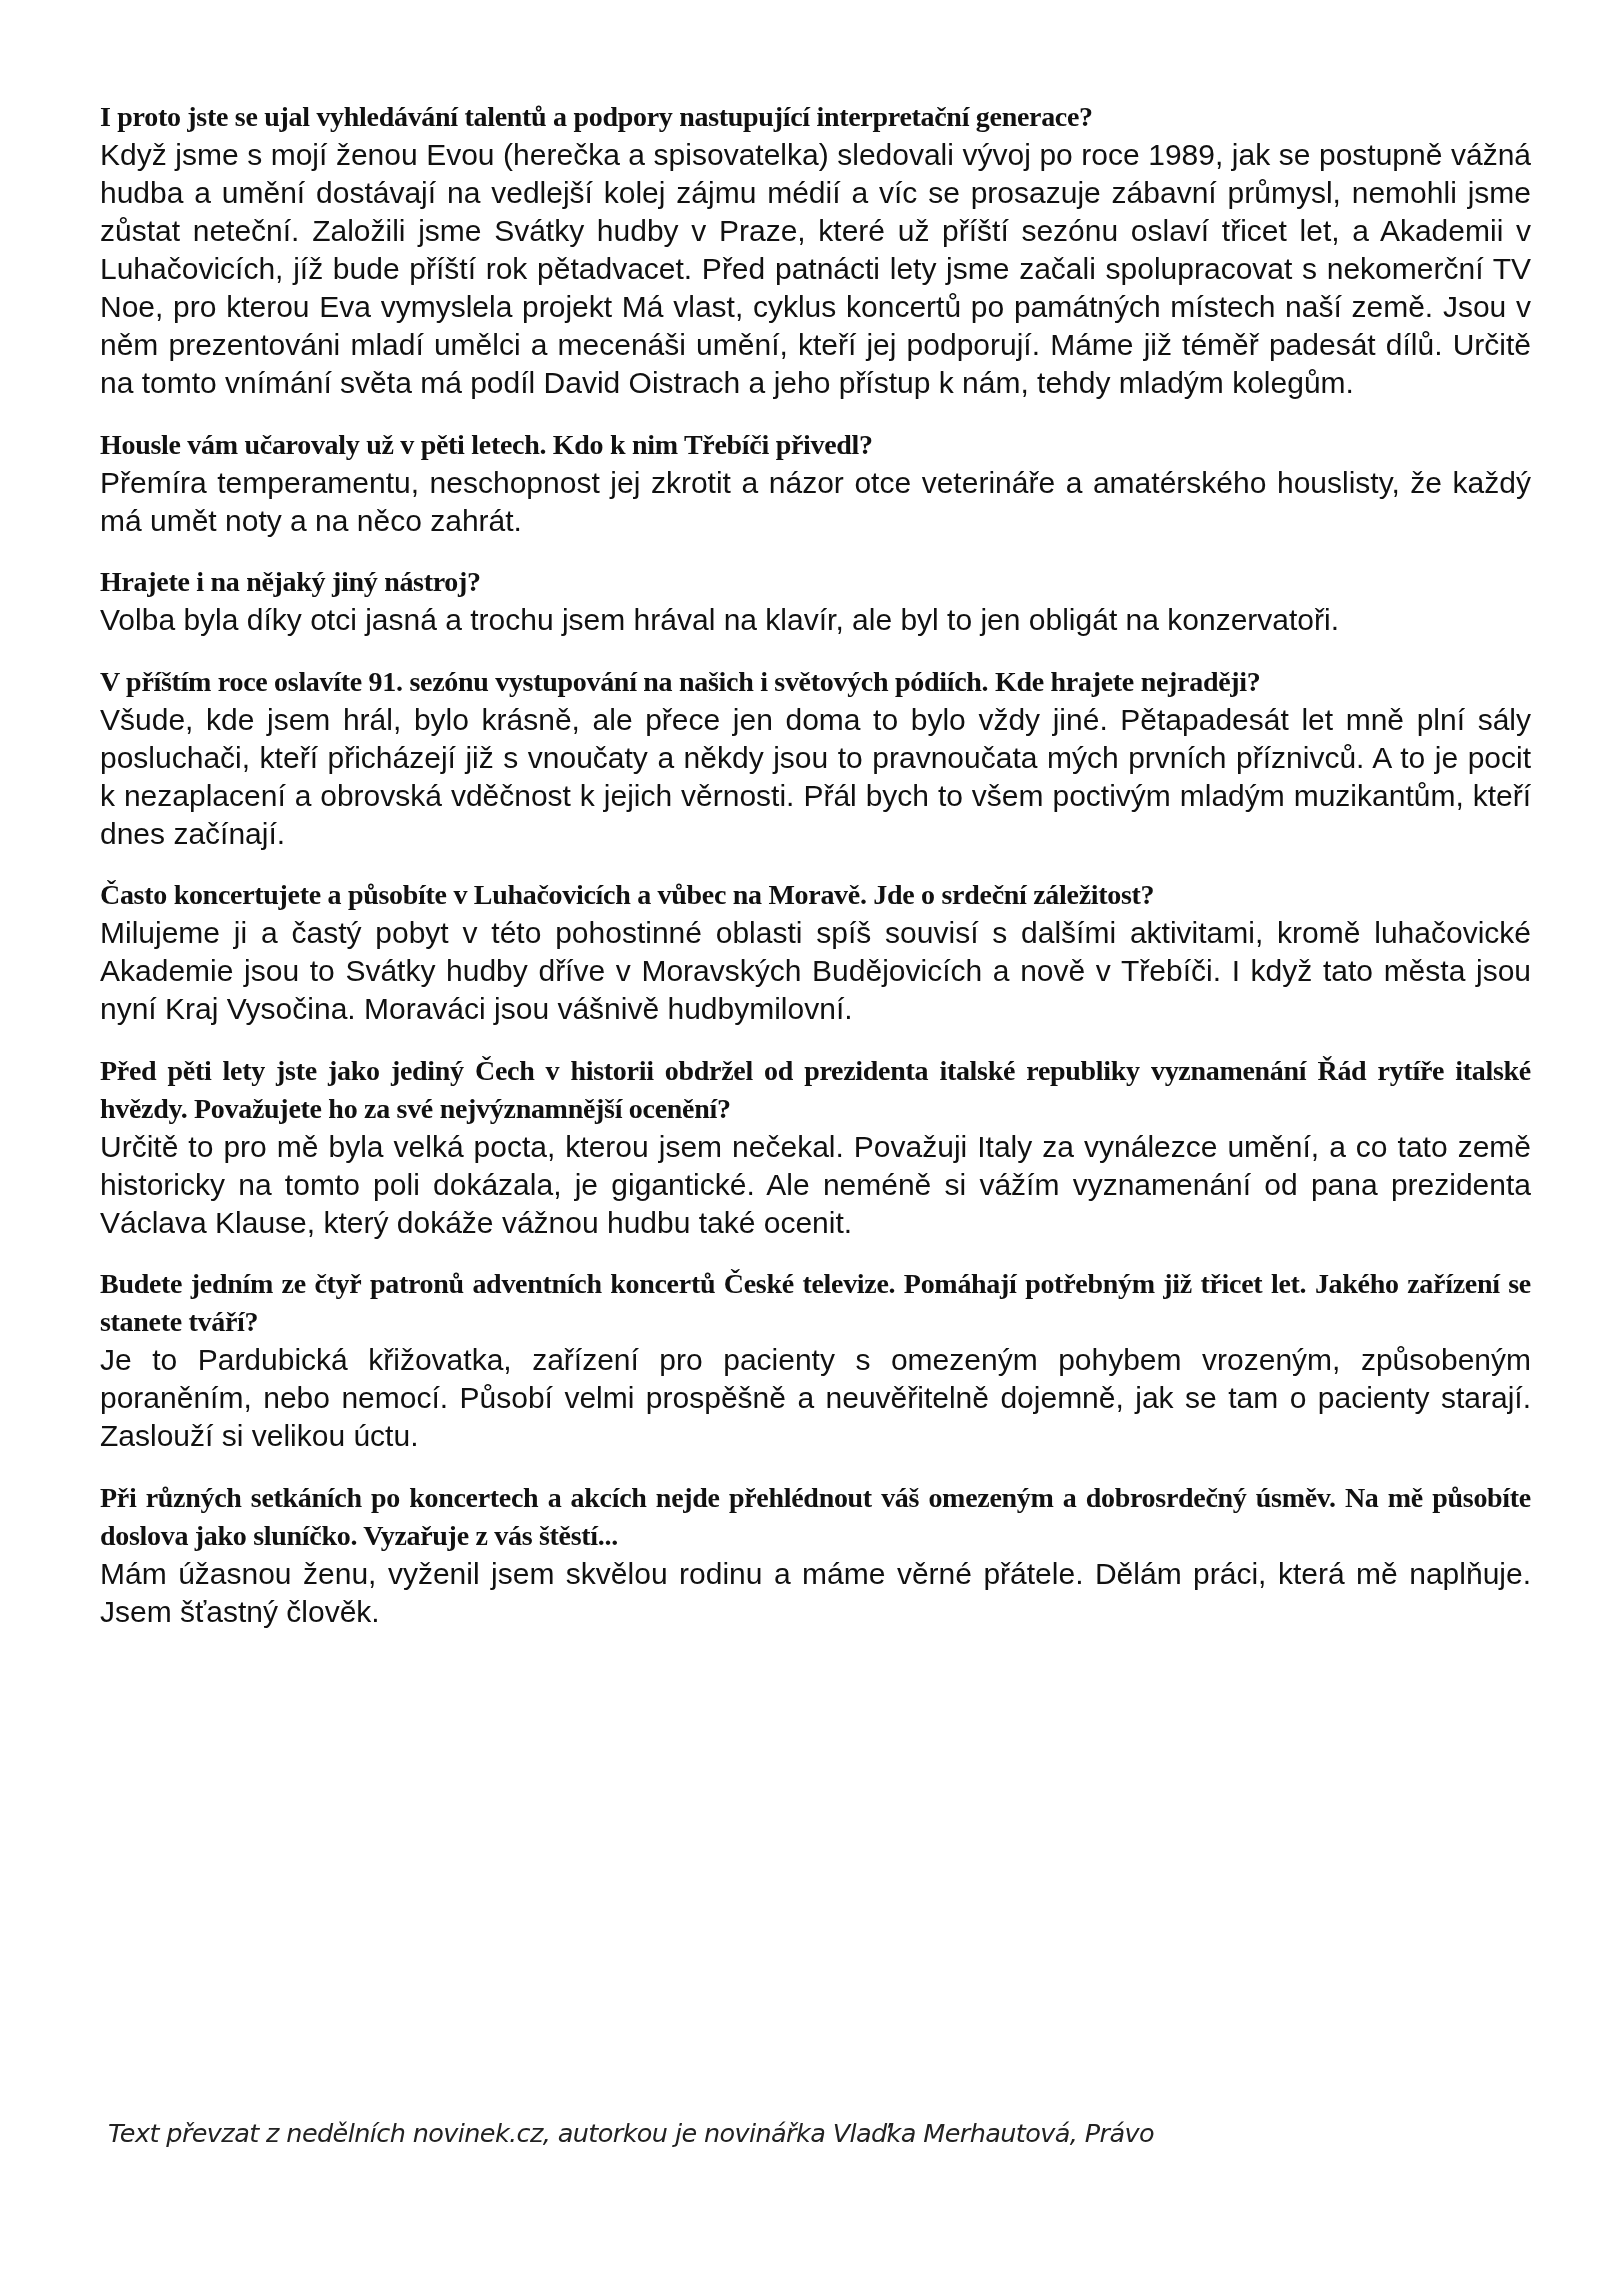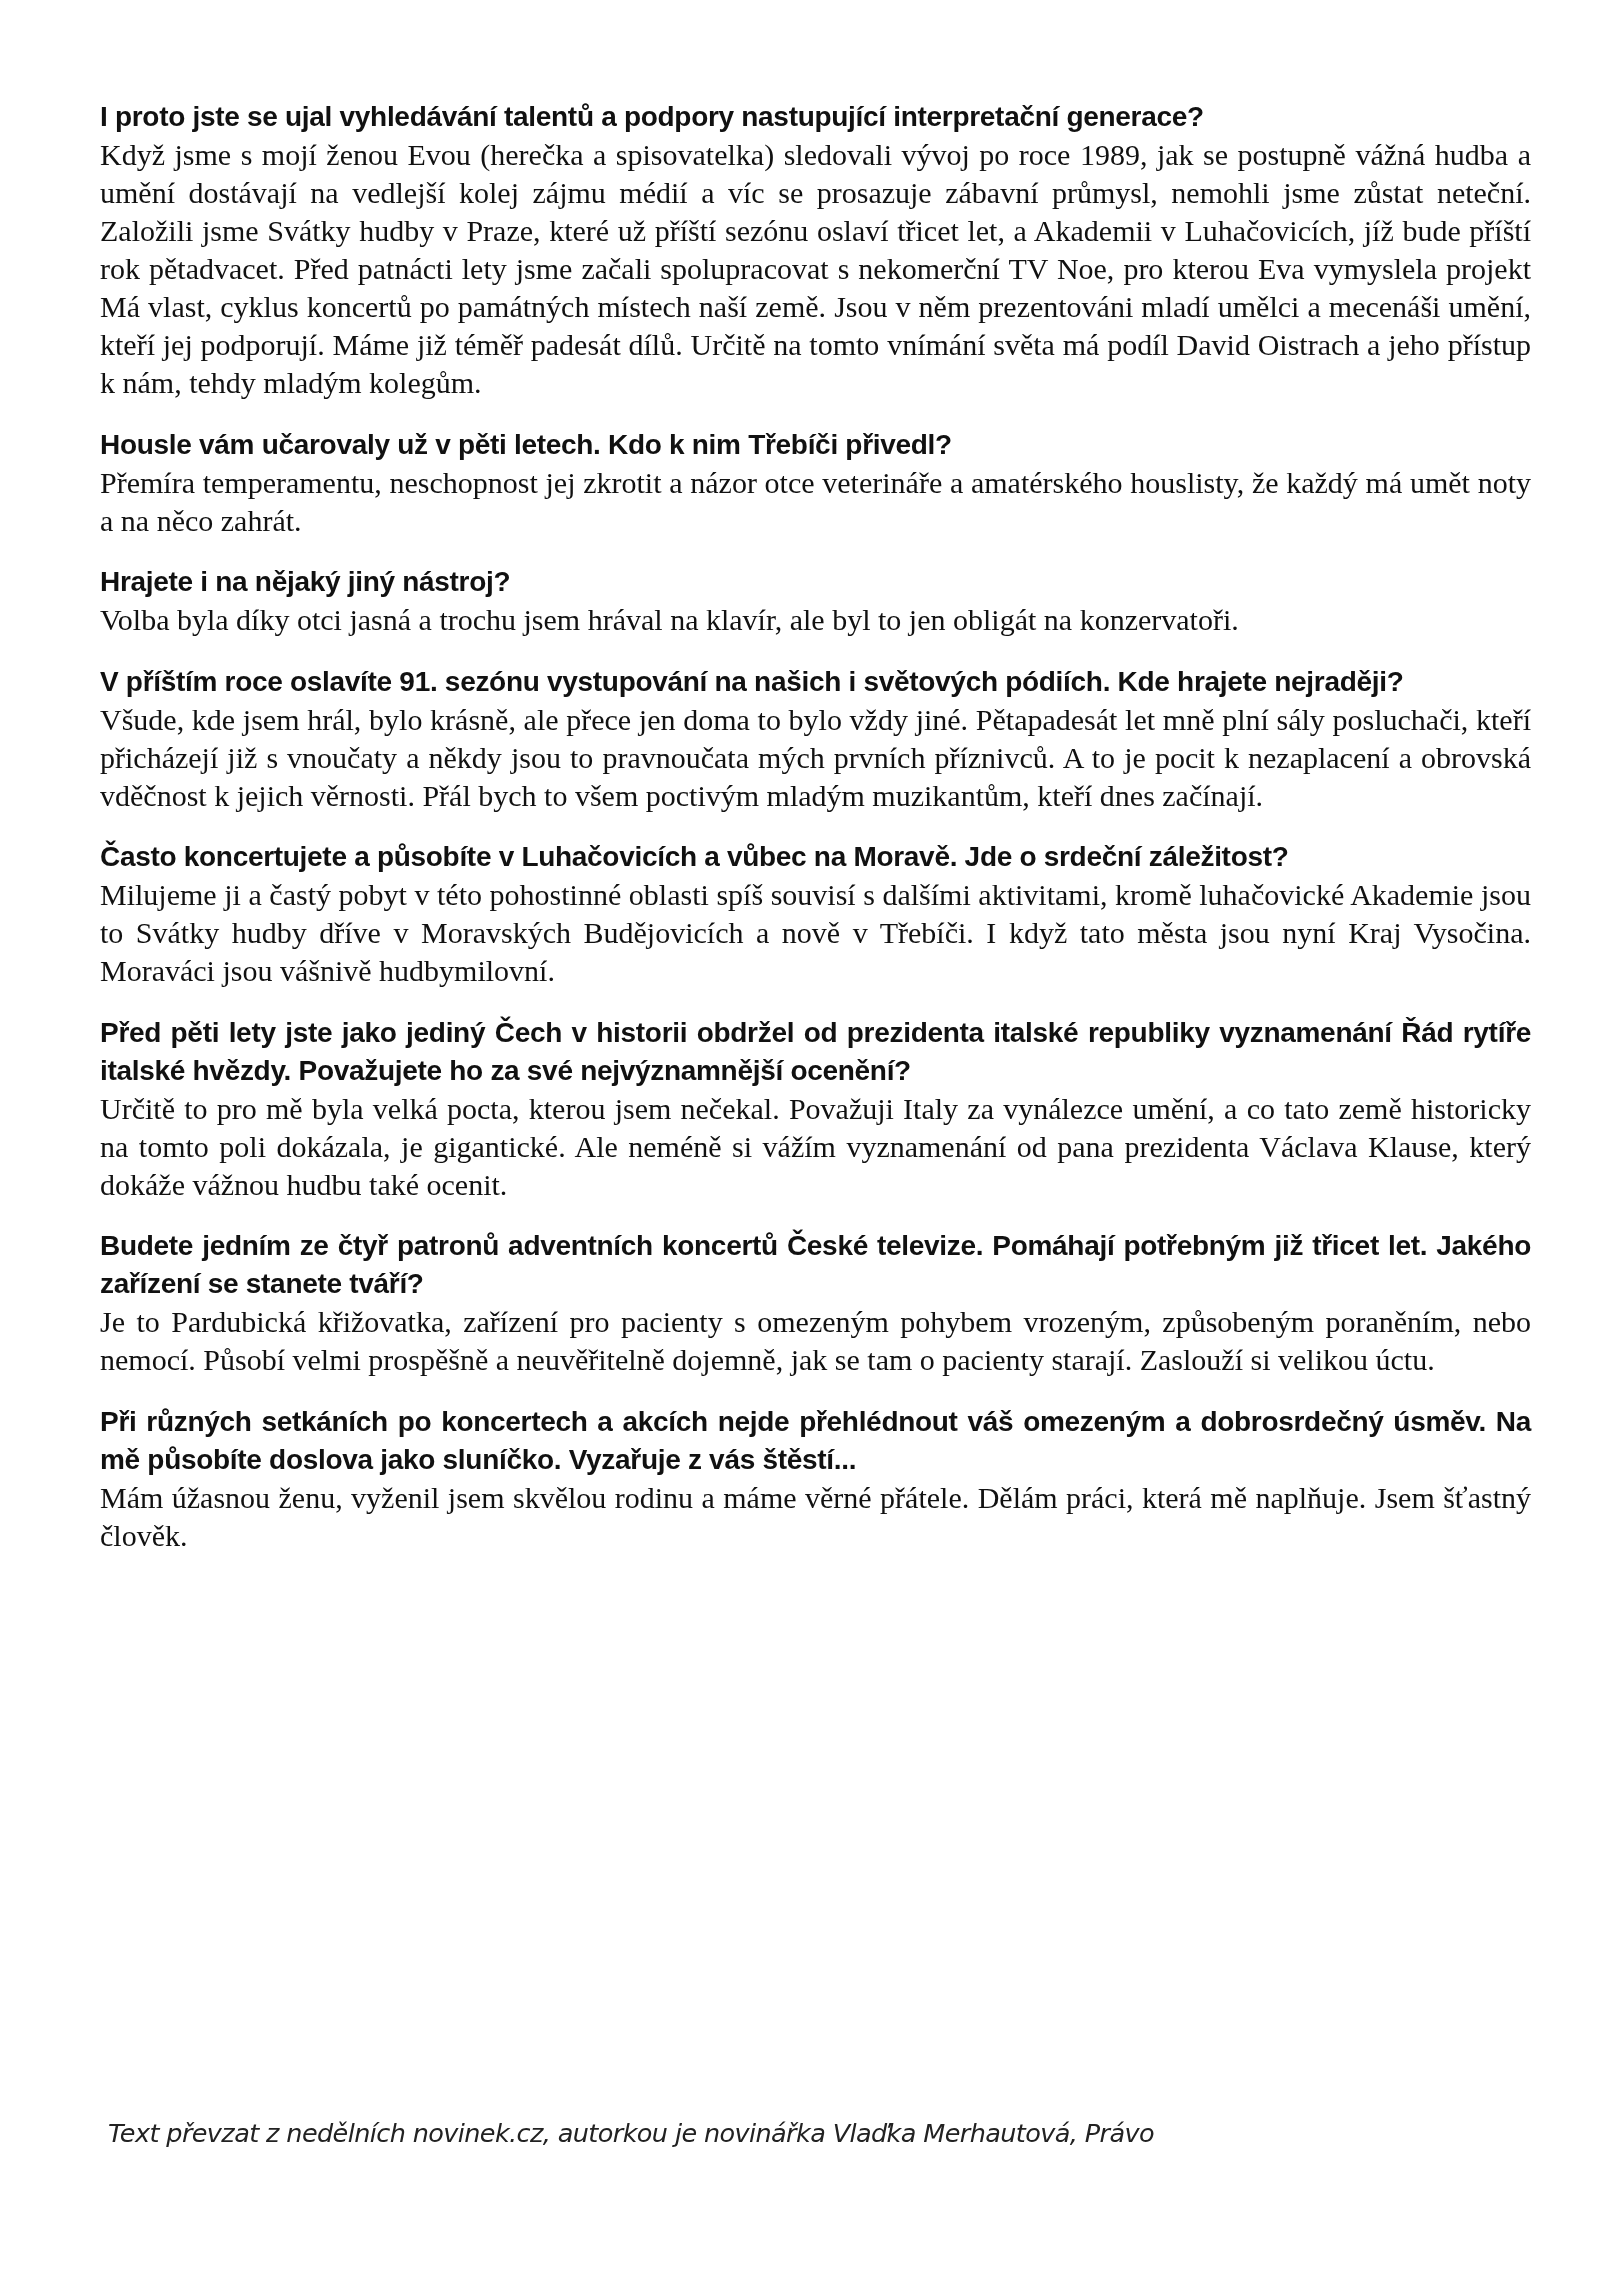--- a/index.html
+++ b/index.html
@@ -17,30 +17,30 @@
     .page {
       position: absolute;
       left: 100px;
       top: 98px;
       width: 1431px;
     }
     .qa {
       margin: 0 0 23.5px 0;
     }
     .question {
-      font-family: Liberation Sans, sans-serif;
+      font-family: Liberation Serif, serif;
       font-weight: bold;
       font-size: 28px;
       line-height: 38px;
       text-align: justify;
       margin: 0;
       letter-spacing: -0.3px;
     }
     .answer {
-      font-family: Liberation Serif, serif;
+      font-family: Liberation Sans, sans-serif;
       font-size: 30px;
       line-height: 38px;
       text-align: justify;
       margin: 0;
     }
     .answer.last-line-left {
       text-align-last: left;
     }
     .footer {
       position: absolute;

